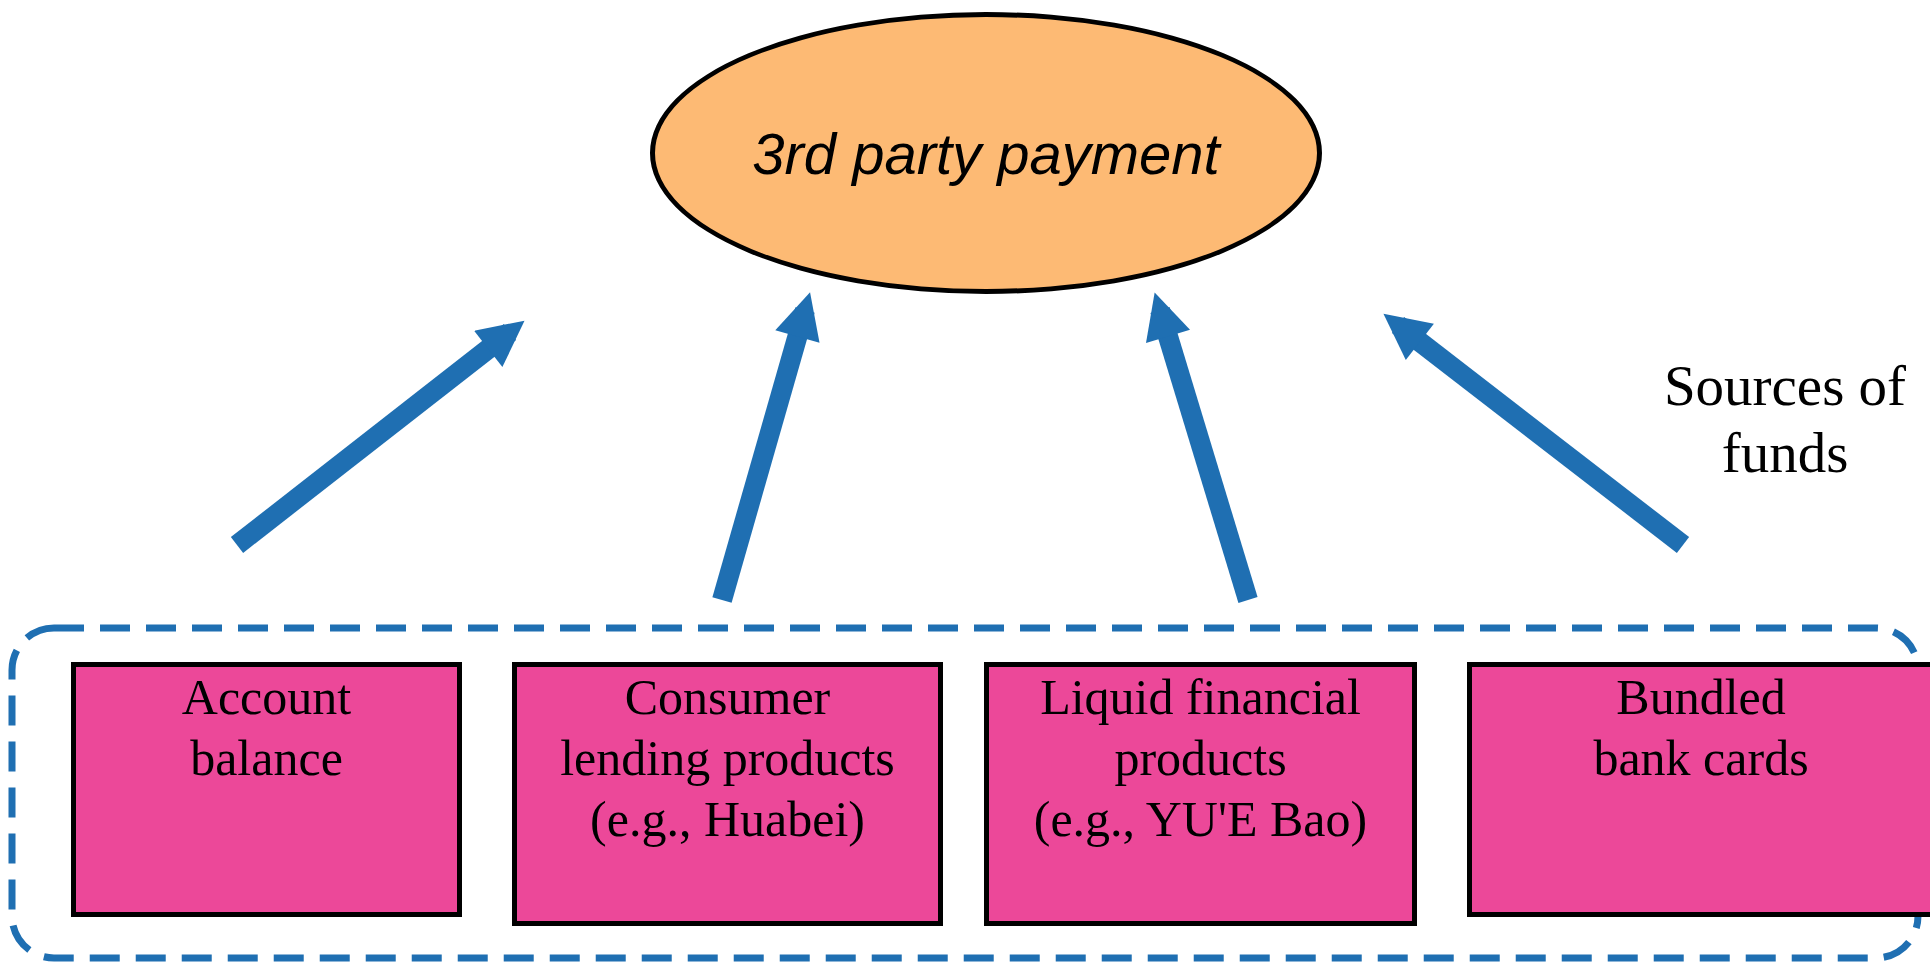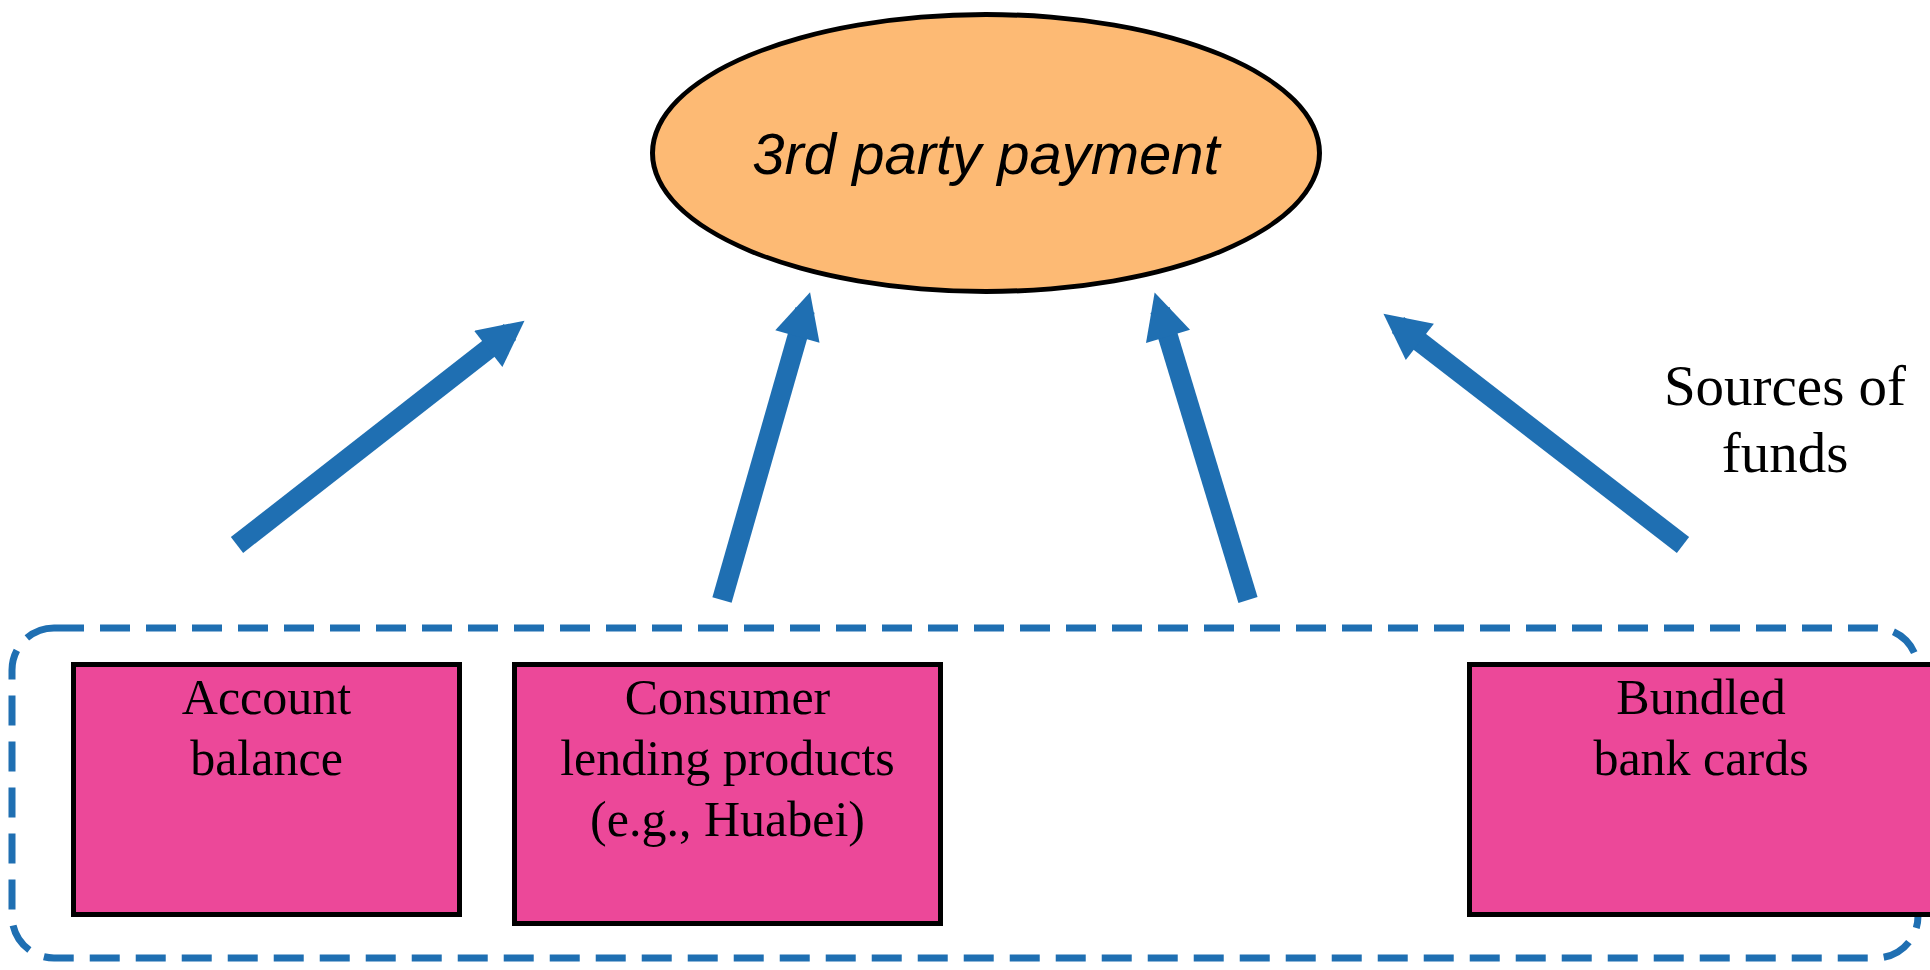--- a/index.html
+++ b/index.html
@@ -102,20 +102,25 @@
     <div class="box-label">Account
 balance</div>
   </div>
 
   <div class="source-box box-2">
     <div class="box-label">Consumer
 lending products
 (e.g., Huabei)</div>
   </div>
 
+  <div class="source-box box-3">
+    <div class="box-label">Liquid financial
+products
+(e.g., YU'E Bao)</div>
+  </div>
 
   <div class="source-box box-4">
     <div class="box-label">Bundled
 bank cards</div>
   </div>
 
   <div class="side-label">Sources of
 funds</div>
 
 </div>

